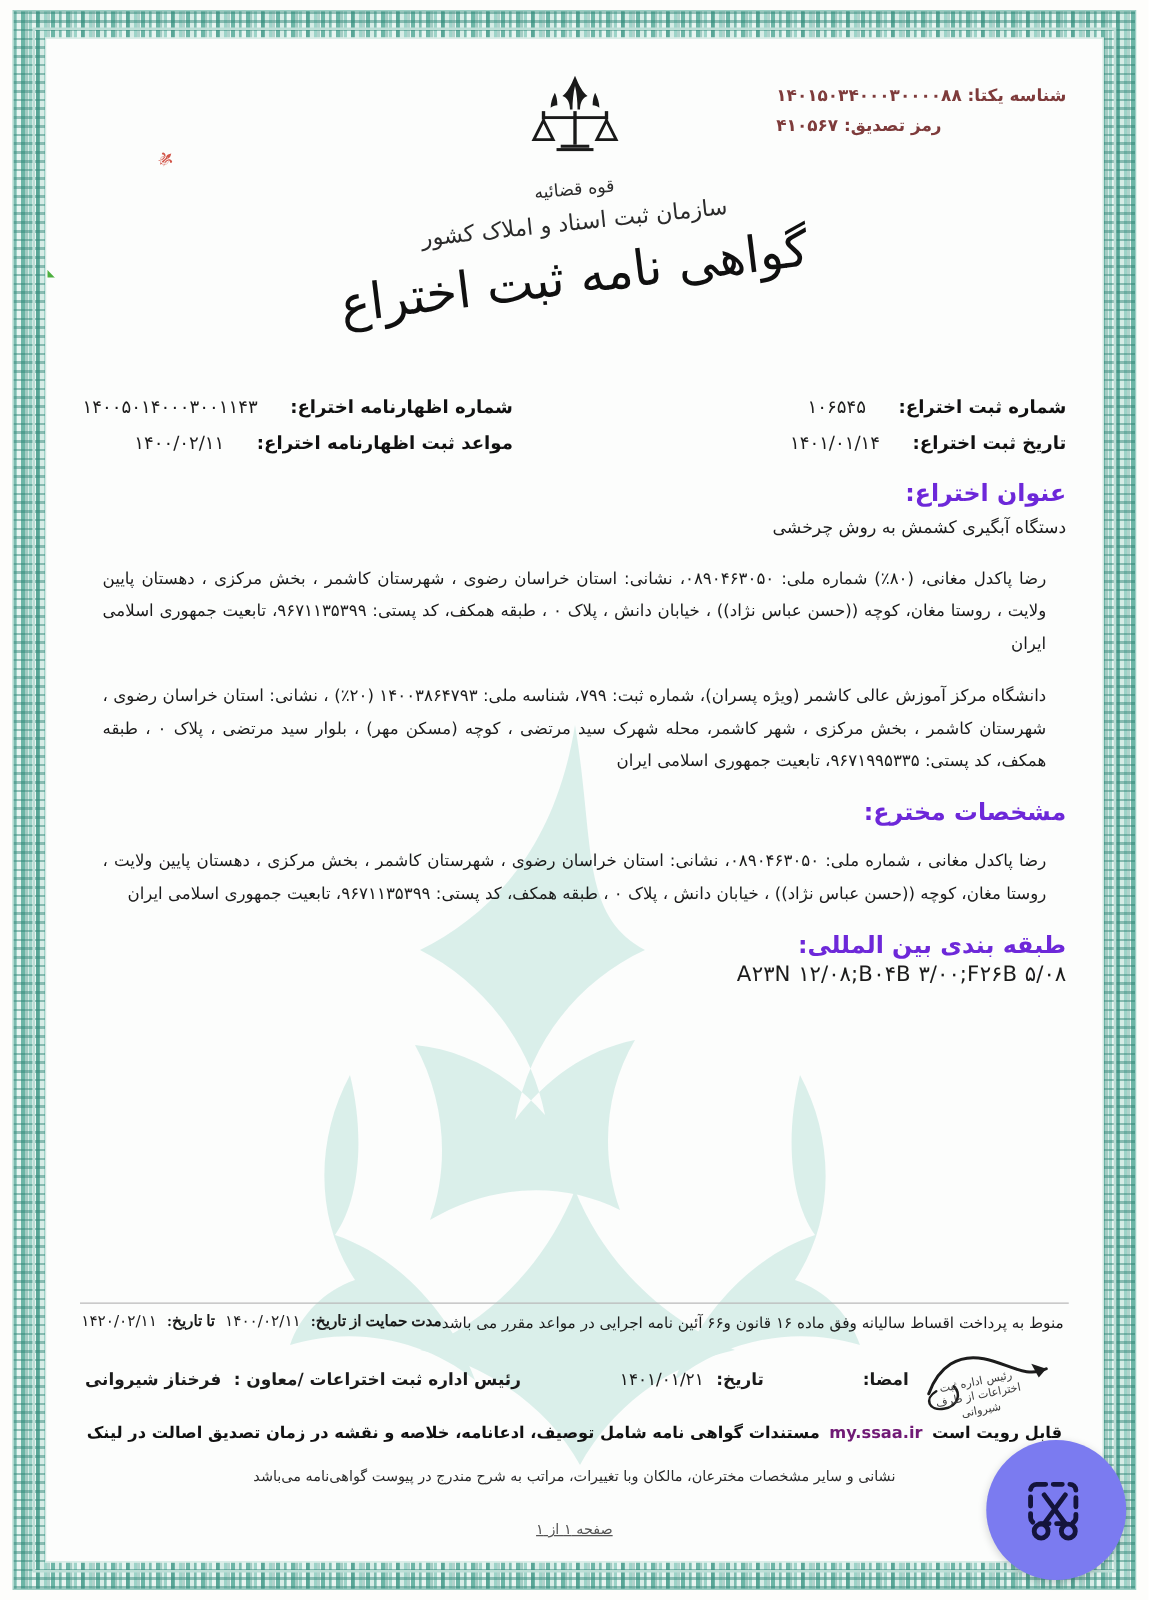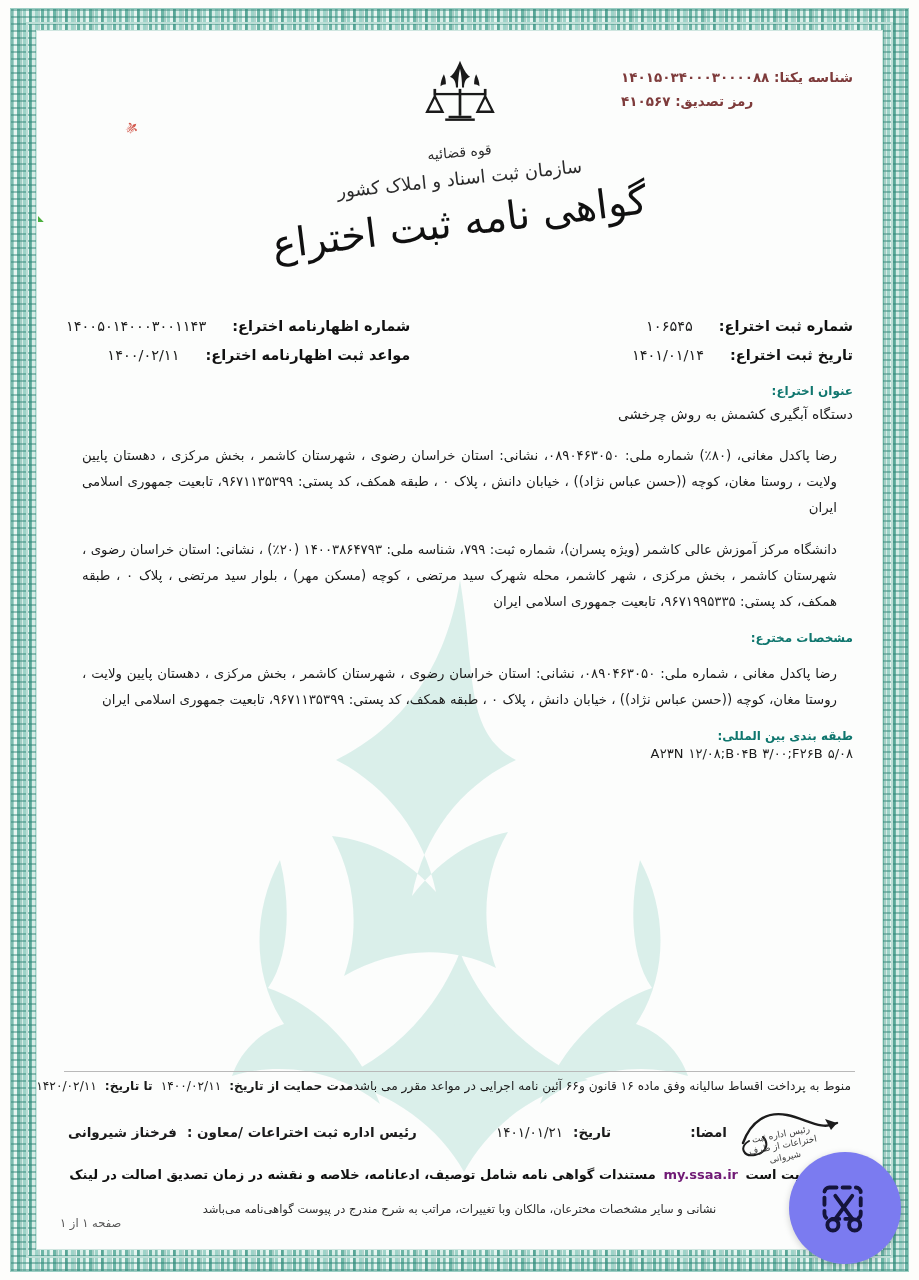--- a/index.html
+++ b/index.html
@@ -168,38 +168,38 @@
   .kv .v { color: #1c1c1c; letter-spacing: .4px; }
   .col-right { text-align: right; }
   .col-left  { text-align: right; }
 
   .section {
     margin-top: 14px;
     padding: 0 6px;
   }
   .section-title {
     font-weight: bold;
-    font-size: 12px;
-    color: #0f766e;
+    font-size: 19px;
+    color: #6d28d9;
     margin-bottom: 3px;
   }
   .section-body {
     font-size: 13.3px;
     line-height: 1.95;
     text-align: justify;
     color: #1a1a1a;
   }
   .section-body p { margin: 16px; }
   .title-value {
     font-size: 13.8px;
     line-height: 1.9;
     margin-top: 2px;
   }
   .ipc-code {
-    font-size: 13px;
+    font-size: 17px;
     direction: ltr;
     text-align: right;
     letter-spacing: .4px;
     margin-top: 2px;
   }
 
   
   .bottom {
     position: absolute;
     left: 0; right: 0; bottom: 6px;
@@ -210,21 +210,21 @@
   }
   .support-row {
     display: flex;
     justify-content: space-between;
     align-items: center;
     font-size: 12.2px;
     padding: 0 8px 8px 8px;
     white-space: nowrap;
   }
   .support-row .seg { display: flex; gap: 8px; }
-  .support-row .lbl { font-weight: bold; }
+  .support-row .lbl { font-weight: bold; font-family: Liberation Serif, serif; }
 
   .sign-row {
     display: flex;
     justify-content: space-between;
     align-items: center;
     font-size: 13.5px;
     padding: 2px 8px 0 8px;
     position: relative;
     min-height: 58px;
   }
@@ -259,24 +259,25 @@
     font-weight: bold;
     color: #701a75;
     direction: ltr;
     display: inline-block;
     padding: 0 3px;
   }
   .footer-note .l2 {
     font-size: 11.5px; color: #2a2a2a; margin-top: 20px;
   }
   .page-num {
-    text-align: left;
+    text-align: center;
     font-size: 11.5px;
     color: #555;
-    margin-top: 0;
+    margin-top: 28px;
+    text-decoration: underline;
   }
 
   
   .fab {
     position: absolute;
     right: 18px; bottom: 16px;
     width: 112px; height: 112px;
     border-radius: 50%;
     background: #7b7bf0;
     z-index: 20;

